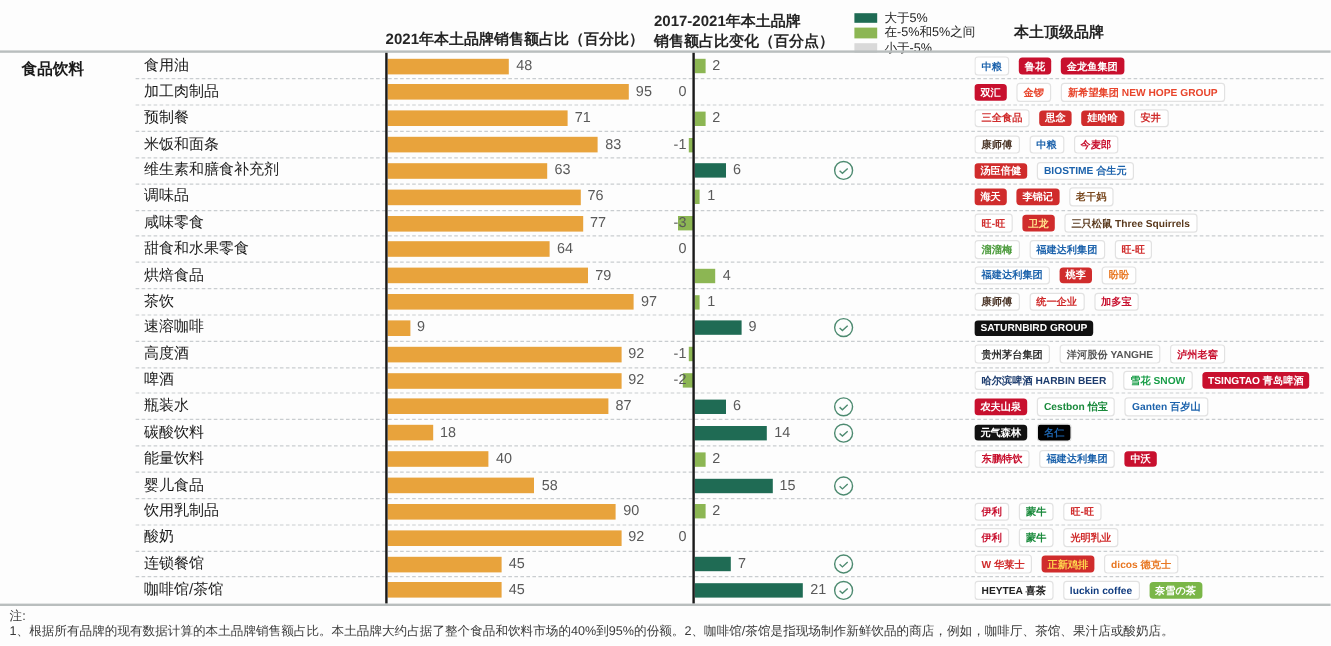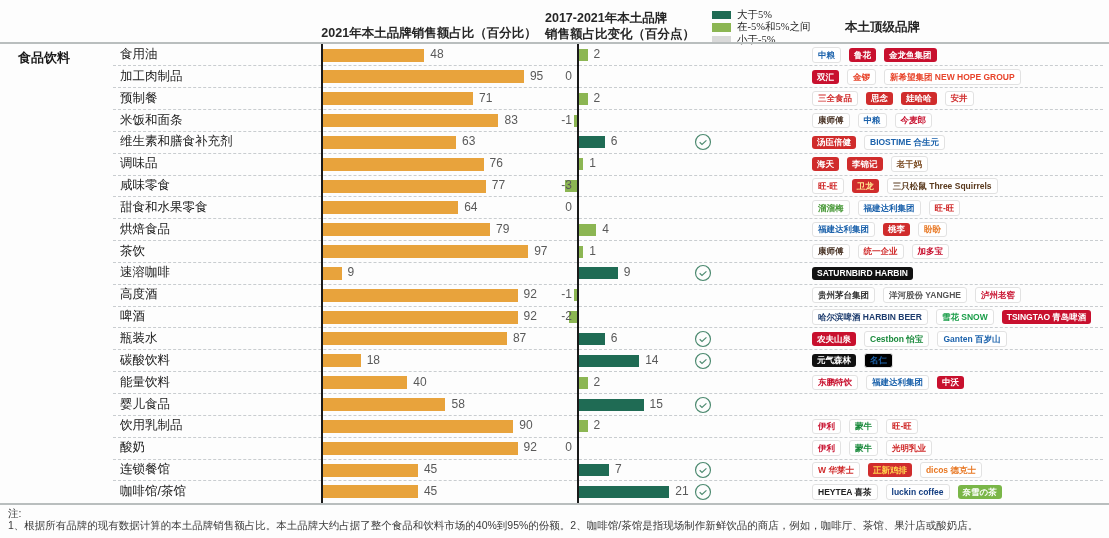--- a/index.html
+++ b/index.html
@@ -6,21 +6,21 @@
   body { font-family:"Liberation Sans","DejaVu Sans",sans-serif; background:#fff; }
   .page { position:relative; width:1109px; height:538px; background:#fdfdfd; overflow:hidden; }
 
   
   .h-share { position:absolute; left:318px; top:25px; width:222px; text-align:center;
              font-size:12.5px; font-weight:bold; color:#262626; }
   .h-change { position:absolute; left:545px; top:11px; width:160px;
               font-size:12.5px; font-weight:bold; color:#262626; line-height:1.25; }
   .h-brands { position:absolute; left:845px; top:19px; font-size:12.5px; font-weight:bold; color:#262626; }
   .legend { position:absolute; left:712px; top:9px; }
-  .legend-item { display:flex; align-items:center; height:11.5px; margin-bottom:1px;font-family:Liberation Serif, serif; }
+  .legend-item { display:flex; align-items:center; height:11.5px; margin-bottom:1px; }
   .legend-swatch { width:19px; height:8.5px; margin-right:6px; flex:none; }
   .legend-label { font-size:10.5px; color:#262626; white-space:nowrap; }
 
   
   .top-line    { position:absolute; left:0; right:0; top:42px; height:2px; background:#b9bebe; }
   .bottom-line { position:absolute; left:0; right:0; top:503px; height:1.5px; background:#b9bebe; }
   .vline { position:absolute; top:44px; height:459px; width:1.8px; background:#1a1a1a; }
   .vline.share-axis  { left:321px; }
   .vline.change-axis { left:577px; }
 
@@ -215,21 +215,21 @@
         <span class="row-label">速溶咖啡</span>
         <div class="share-bar" style="width: 19.08px; background: rgb(232, 163, 60);"></div>
         <span class="share-val" style="left: 347.58px;">9</span>
         <div class="change-bar" style="left: 579px; width: 38.7px; background: rgb(31, 107, 84);"></div>
         <span class="change-val" style="left: 623.7px;">9</span>
         <span class="check"><svg width="18" height="18" viewBox="0 0 20 20">
             <circle cx="10" cy="10" r="8.3" fill="none" stroke="#4d8a70" stroke-width="1.3"></circle>
             <path d="M6.3 10.3 L8.9 12.7 L13.8 8.2" fill="none" stroke="#4d8a70" stroke-width="1.3"></path>
           </svg></span>
         <div class="brands">
-          <span class="chip" style="background: rgb(17, 17, 17); color: rgb(255, 255, 255);">SATURNBIRD HARBIN</span>
+          <span class="chip" style="background: rgb(17, 17, 17); color: rgb(255, 255, 255);">SATURNBIRD GROUP</span>
         </div>
       </div>
       <div class="row">
         <div class="dash"></div>
         <span class="row-label">高度酒</span>
         <div class="share-bar" style="width: 195.04px; background: rgb(232, 163, 60);"></div>
         <span class="share-val" style="left: 523.54px;">92</span>
         <div class="change-bar" style="left: 573.7px; width: 4.3px; background: rgb(140, 182, 83);"></div>
         <span class="neg-val">-1</span>
         <div class="brands">

